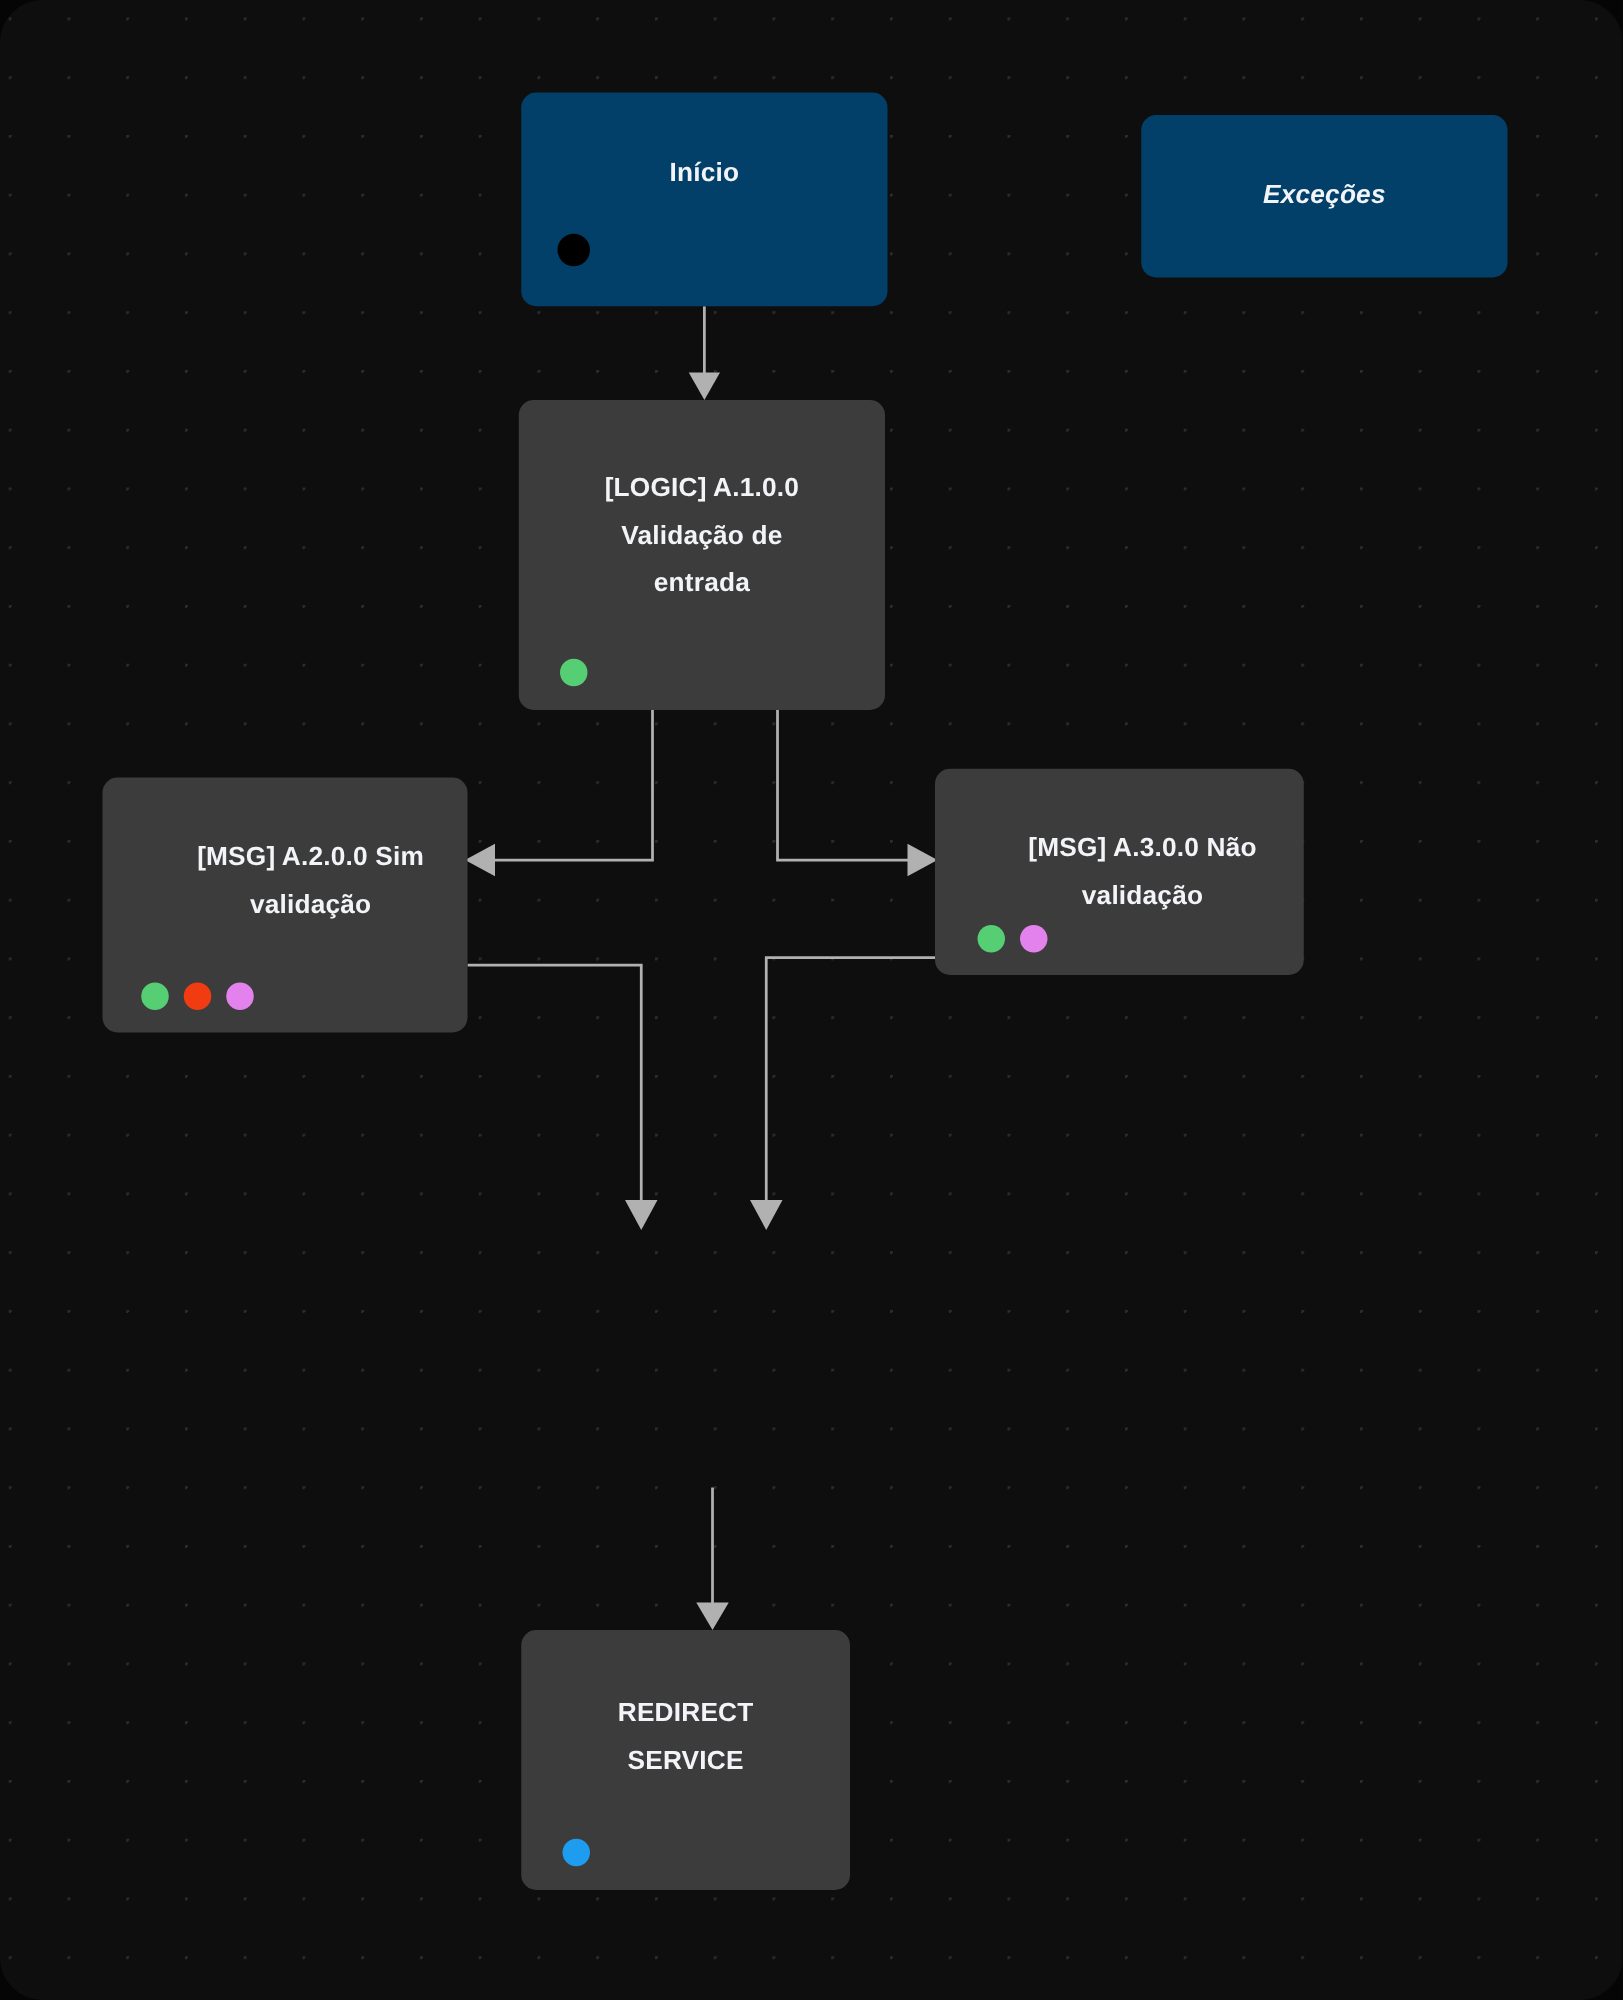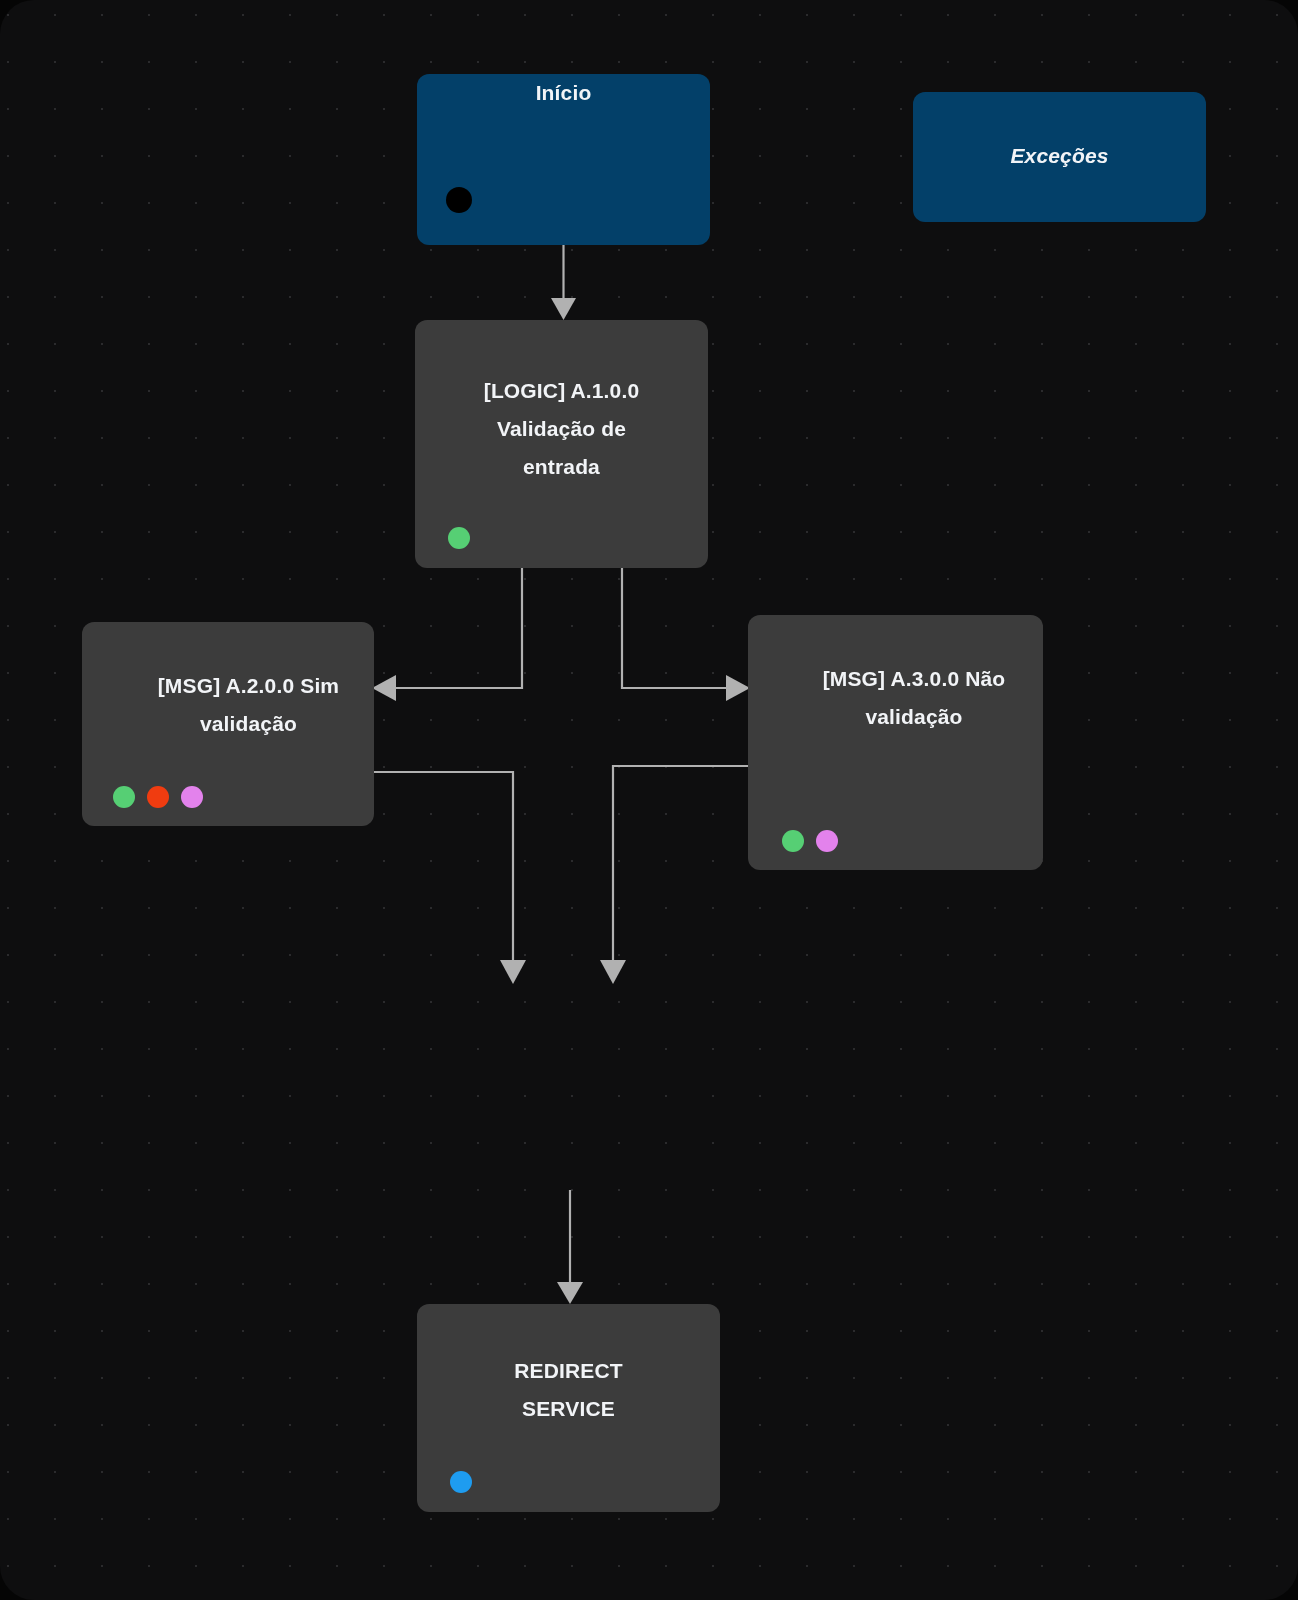--- a/index.html
+++ b/index.html
@@ -113,21 +113,21 @@
       <path class="edge-head" d="M 600 960 L 626 960 L 613 984 Z"></path>
     </g>
 
     <g>
       <path class="edge-path" d="M 570 1190 L 570 1284"></path>
       <path class="edge-head" d="M 557 1282 L 583 1282 L 570 1304 Z"></path>
     </g>
   </svg>
 
   <div class="node blue" style="left:417px; top:74px; width:293px; height:171px;">
-    <div class="node-label" style="">Início</div>
+    <div class="node-label" style="margin-top:46px;">Início</div>
     <div class="ports" style="left:29px; bottom:32px;">
       <span class="port" style="background:#000000; width:26px; height:26px;"></span>
     </div>
   </div>
 
   <div class="node blue" style="left:913px; top:92px; width:293px; height:130px;font-style:italic;">
     <div class="node-label" style="margin-top:45px;">Exceções</div>
   </div>
 
   <div class="node gray" style="left:415px; top:320px; width:293px; height:248px;">
@@ -142,31 +142,31 @@
   <div class="node gray" style="left:82px; top:622px; width:292px; height:204px;align-items:flex-end;">
     <div class="node-label" style="margin-top:45px;">[MSG] A.2.0.0 Sim
 validação</div>
     <div class="ports" style="left:31px; bottom:18px;">
       <span class="port" style="background:#56cf74;"></span>
       <span class="port" style="background:#f03c10;"></span>
       <span class="port" style="background:#e382ec;"></span>
     </div>
   </div>
 
-  <div class="node gray" style="left:748px; top:615px; width:295px; height:255px;padding-left:37px;">
+  <div class="node gray" style="left:748px; top:615px; width:295px; height:165px;padding-left:37px;">
     <div class="node-label" style="margin-top:45px;">[MSG] A.3.0.0 Não
 validação</div>
     <div class="ports" style="left:34px; bottom:18px;">
       <span class="port" style="background:#56cf74;"></span>
       <span class="port" style="background:#e382ec;"></span>
     </div>
   </div>
 
 
-  <div class="node gray" style="left:417px; top:1304px; width:303px; height:208px;">
+  <div class="node gray" style="left:417px; top:1304px; width:263px; height:208px;">
     <div class="node-label" style="margin-top:48px;">REDIRECT
 SERVICE</div>
     <div class="ports" style="left:33px; bottom:19px;">
       <span class="port" style="background:#1e9cf0;"></span>
     </div>
   </div>
 
 </div>
 
 </body></html>

